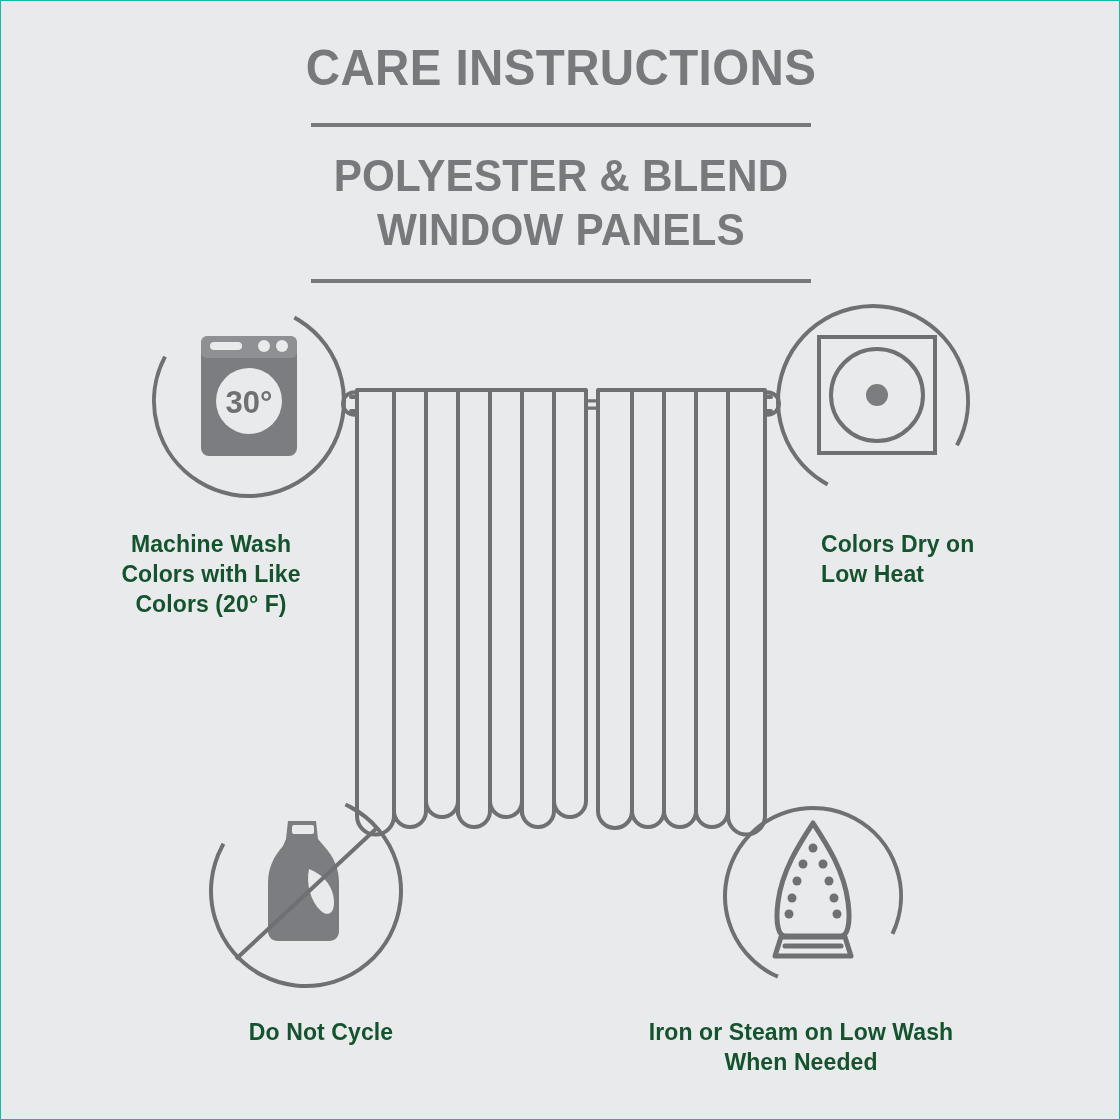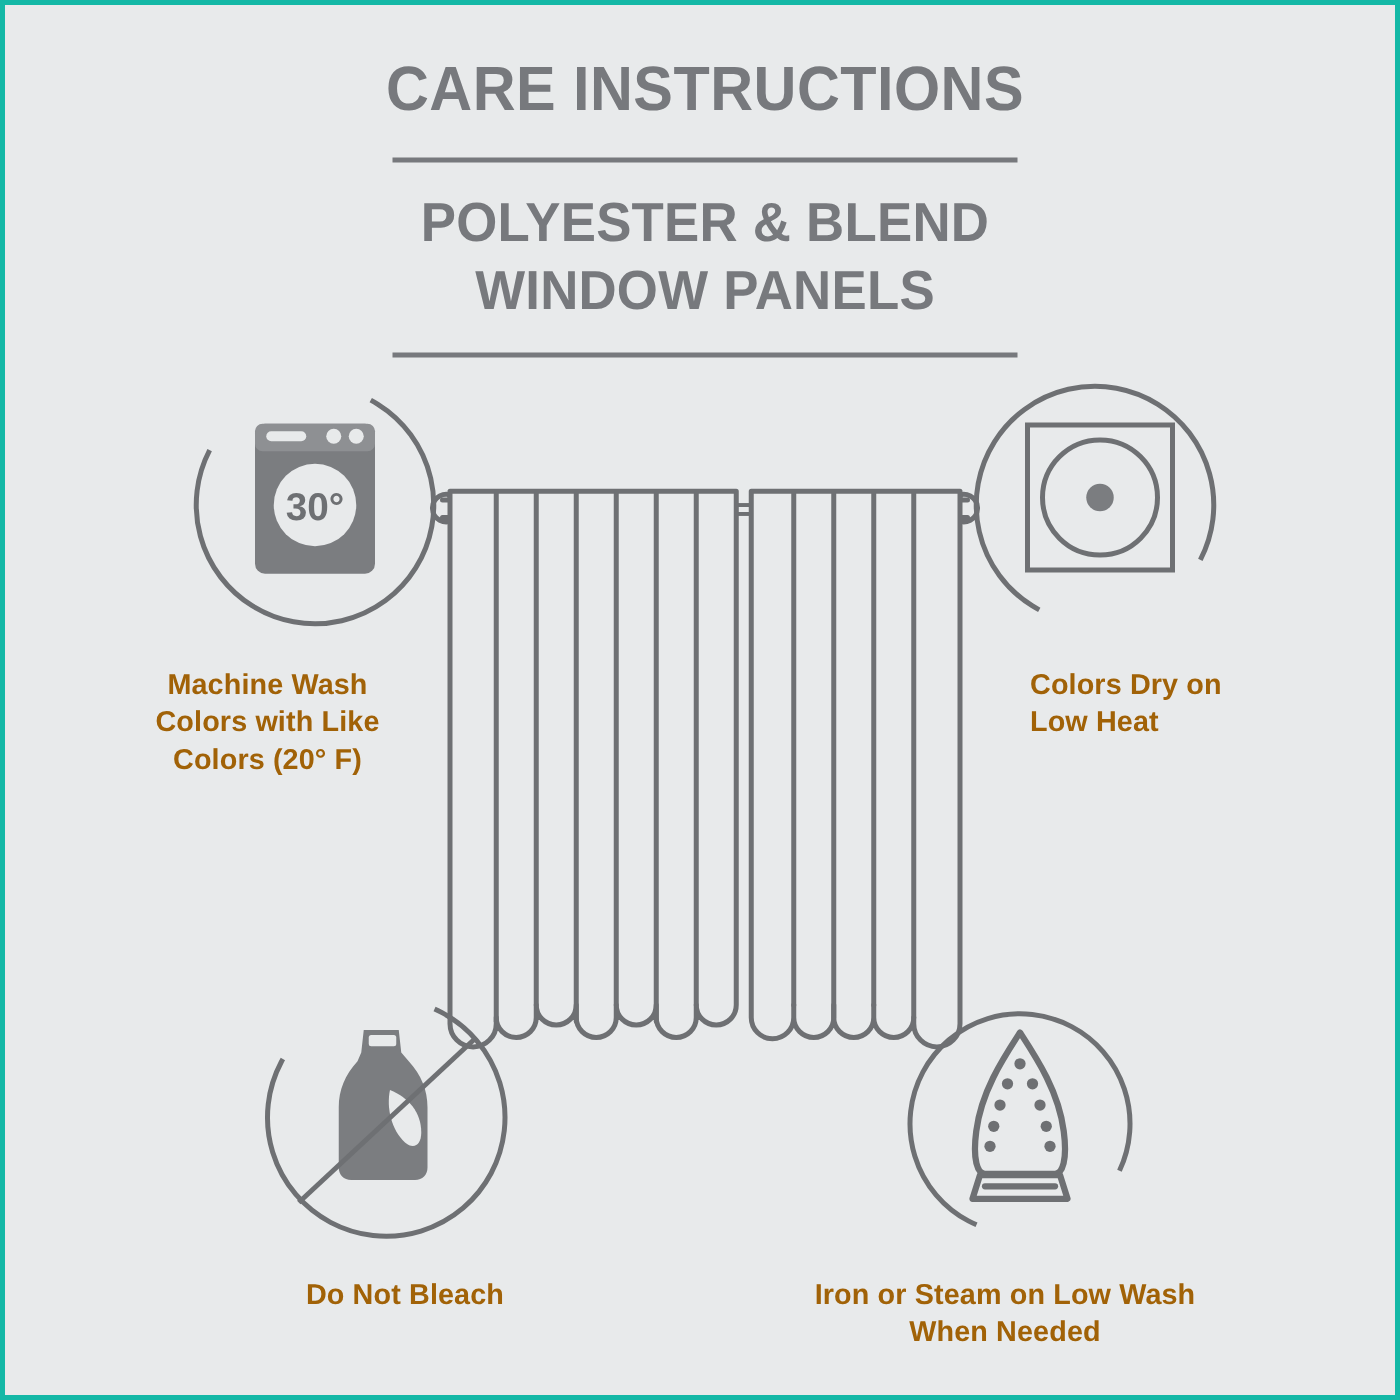--- a/index.html
+++ b/index.html
@@ -8,21 +8,21 @@
     background: #ffffff;
   }
   #page {
     position: relative;
     width: 1120px;
     height: 1120px;
     background: #e8eaeb;
     font-family: "Liberation Sans", sans-serif;
     overflow: hidden;
     box-sizing: border-box;
-    border: 4px solid #14b8a6;
+    border: 1px solid #14b8a6;
   }
   .title {
     position: absolute;
     left: 0;
     top: 38px;
     width: 1120px;
     text-align: center;
     font-size: 50px;
     font-weight: bold;
     letter-spacing: 0.4px;
@@ -56,21 +56,21 @@
   .icon-svg {
     position: absolute;
     overflow: visible;
   }
 
   .caption {
     position: absolute;
     font-size: 23px;
     line-height: 30px;
     font-weight: bold;
-    color: #a16207;
+    color: #14532d;
     letter-spacing: 0.1px;
   }
   .cap-wash {
     left: 65px;
     top: 528px;
     width: 290px;
     text-align: center;
   }
   .cap-dry {
     left: 820px;
@@ -211,21 +211,21 @@
     <span>Colors with Like</span>
     <span>Colors (20° F)</span>
   </div>
 
   <div class="caption cap-dry">
     <span>Colors Dry on</span>
     <span>Low Heat</span>
   </div>
 
   <div class="caption cap-bleach">
-    <span>Do Not Bleach</span>
+    <span>Do Not Cycle</span>
   </div>
 
   <div class="caption cap-iron">
     <span>Iron or Steam on Low Wash</span>
     <span>When Needed</span>
   </div>
 
 </div>
 
 </body></html>

